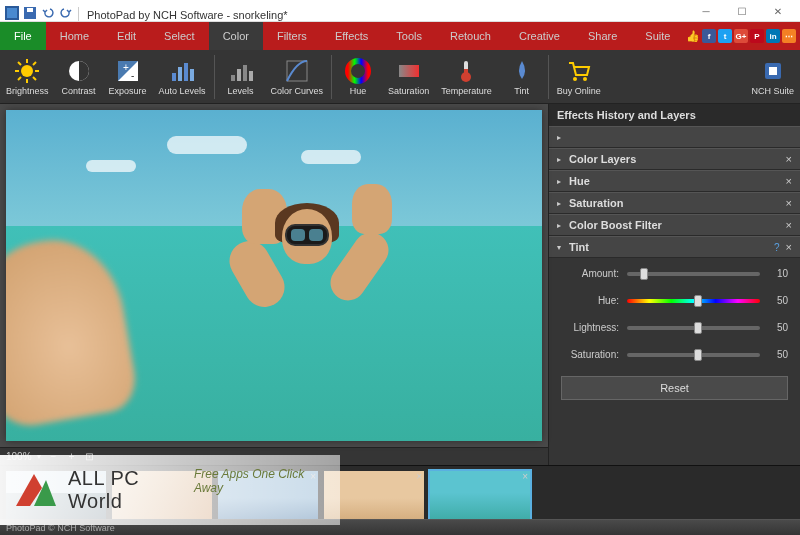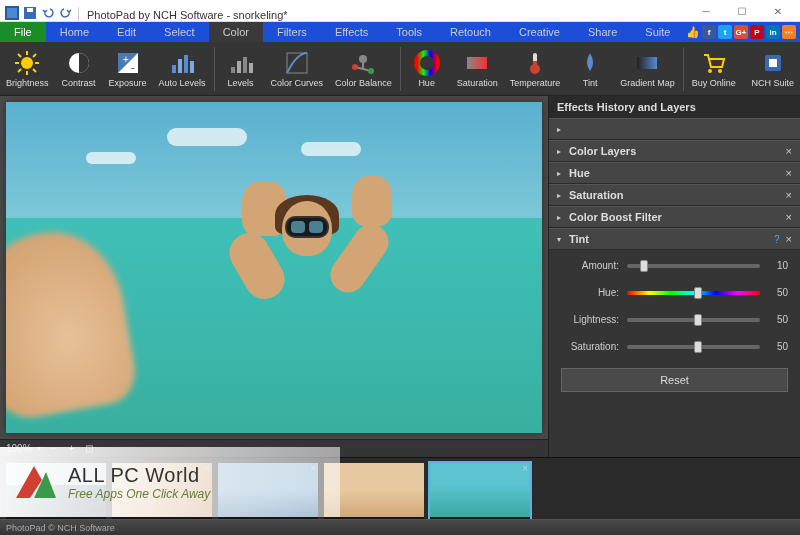--- a/index.html
+++ b/index.html
@@ -6,21 +6,21 @@
 body { width: 800px; height: 535px; background: #fff; overflow: hidden; font-size: 11px; }
 
 .titlebar { height: 22px; background: #fff; display: flex; align-items: flex-end; padding: 0 4px; border-bottom: 1px solid #ddd; }
 .titlebar .qat { display: flex; gap: 2px; }
 .titlebar .qat-btn { width: 16px; height: 16px; display: flex; align-items: center; justify-content: center; cursor: pointer; }
 .titlebar .divider { width: 1px; height: 14px; background: #ccc; margin: 0 4px; }
 .titlebar .title { flex: 1; font-size: 11px; color: #333; padding-left: 4px; }
 .titlebar .wincontrols { display: flex; gap: 0; }
 .titlebar .winbtn { width: 36px; height: 20px; display: flex; align-items: center; justify-content: center; color: #666; font-size: 10px; cursor: pointer; }
 
-.menubar { height: 20px; background: #1d4ed8; display: flex; align-items: stretch; }
+.menubar { height: 28px; background: #b91c1c; display: flex; align-items: stretch; }
 .menubar .mitem { padding: 0 14px; color: #ccc; font-size: 11px; display: flex; align-items: center; cursor: pointer; }
 .menubar .mitem.active { background: #1a8c28; color: #fff; }
 .menubar .mitem.selected { background: #3a3a3a; }
 .menubar .spacer { flex: 1; }
 .menubar .social { display: flex; gap: 2px; padding-right: 4px; align-items: center; }
 .menubar .social-icon { width: 14px; height: 14px; border-radius: 2px; display: flex; align-items: center; justify-content: center; font-size: 8px; color: #fff; font-weight: bold; }
 
 .ribbon { height: 54px; background: #353535; display: flex; align-items: center; padding: 2px 0; border-bottom: 1px solid #222; }
 .rbtn { display: flex; flex-direction: column; align-items: center; justify-content: center; padding: 2px 6px; height: 50px; cursor: pointer; min-width: 48px; }
 .rbtn .ricon { width: 28px; height: 28px; display: flex; align-items: center; justify-content: center; }
@@ -68,21 +68,21 @@
 
 .thumbstrip { height: 78px; background: #2a2a2a; display: flex; align-items: center; padding: 4px 6px; gap: 6px; border-top: 1px solid #111; position: relative; }
 .thumb { width: 100px; height: 68px; display: flex; flex-direction: column; position: relative; cursor: pointer; }
 .thumb.selected { outline: 2px solid #5ab0e0; }
 .thumb .timg { flex: 1; background: #888; position: relative; overflow: hidden; }
 .thumb .tclose { position: absolute; top: 0; right: 2px; color: #ccc; font-size: 10px; cursor: pointer; z-index: 2; }
 .thumb .tlabel { height: 14px; background: rgba(0,0,0,0.5); color: #ddd; font-size: 9px; padding: 0 3px; line-height: 14px; overflow: hidden; white-space: nowrap; }
 
 .watermark { position: absolute; left: 0; bottom: 18px; width: 340px; height: 70px; background: linear-gradient(90deg, rgba(255,255,255,0.95), rgba(255,255,255,0.55)); display: flex; align-items: center; padding: 4px 10px; gap: 10px; z-index: 10; pointer-events: none; }
 .watermark .wlogo { width: 48px; height: 48px; position: relative; }
-.watermark .wtext { display: flex; flex-direction: column; }
+.watermark .wtext { display: flex; }
 .watermark .wtitle { font-size: 20px; font-weight: 300; color: #333; letter-spacing: 0.5px; }
 .watermark .wsub { font-size: 12px; color: #6a7a3a; font-style: italic; }
 
 .statusbar { position: absolute; bottom: 0; left: 0; right: 0; height: 16px; background: linear-gradient(180deg, #4a4a4a, #353535); color: #aaa; font-size: 9px; display: flex; align-items: center; padding: 0 6px; border-top: 1px solid #555; text-align: right; }
 
 svg { display: block; }
 </style>
 </head>
 <body>
 
@@ -209,32 +209,20 @@
     </div>
     <div class="rbtn">
       <div class="ricon">
         <svg width="28" height="28">
           <rect x="4" y="4" width="20" height="20" fill="none" stroke="#888"></rect>
           <path d="M4 24 Q14 4 24 4" stroke="#5a8ad0" fill="none" stroke-width="2"></path>
         </svg>
       </div>
       <div class="rlabel">Color Curves</div>
     </div>
-    <div class="rbtn">
-      <div class="ricon">
-        <svg width="28" height="28">
-          <circle cx="14" cy="10" r="4" fill="#888"></circle>
-          <line x1="14" y1="14" x2="14" y2="20" stroke="#888" stroke-width="2"></line>
-          <line x1="6" y1="18" x2="22" y2="22" stroke="#888" stroke-width="2"></line>
-          <circle cx="6" cy="18" r="3" fill="#d04030"></circle>
-          <circle cx="22" cy="22" r="3" fill="#3a9a4a"></circle>
-        </svg>
-      </div>
-      <div class="rlabel">Color Balance</div>
-    </div>
     <div class="rsep"></div>
     <div class="rbtn">
       <div class="ricon">
         <svg width="28" height="28">
           <circle cx="14" cy="14" r="10" fill="none" stroke-width="6" stroke="url(#hg)"></circle>
           <defs>
             <linearGradient id="hg">
               <stop offset="0%" stop-color="#f00"></stop>
               <stop offset="33%" stop-color="#0f0"></stop>
               <stop offset="66%" stop-color="#00f"></stop>
@@ -269,34 +257,20 @@
       </div>
       <div class="rlabel">Temperature</div>
     </div>
     <div class="rbtn">
       <div class="ricon">
         <svg width="28" height="28">
           <path d="M14 4 Q20 14 14 22 Q8 14 14 4" fill="#5a8ad0"></path>
         </svg>
       </div>
       <div class="rlabel">Tint</div>
-    </div>
-    <div class="rbtn">
-      <div class="ricon">
-        <svg width="28" height="28">
-          <rect x="4" y="8" width="20" height="12" fill="url(#gg)"></rect>
-          <defs>
-            <linearGradient id="gg">
-              <stop offset="0%" stop-color="#222"></stop>
-              <stop offset="100%" stop-color="#5a8ad0"></stop>
-            </linearGradient>
-          </defs>
-        </svg>
-      </div>
-      <div class="rlabel">Gradient Map</div>
     </div>
     <div class="rsep"></div>
     <div class="rbtn">
       <div class="ricon">
         <svg width="28" height="28">
           <circle cx="10" cy="22" r="2" fill="#ffcc00"></circle>
           <circle cx="20" cy="22" r="2" fill="#ffcc00"></circle>
           <path d="M4 6 L8 6 L11 18 L22 18 L24 10 L9 10" stroke="#ffcc00" fill="none" stroke-width="2"></path>
         </svg>
       </div>

